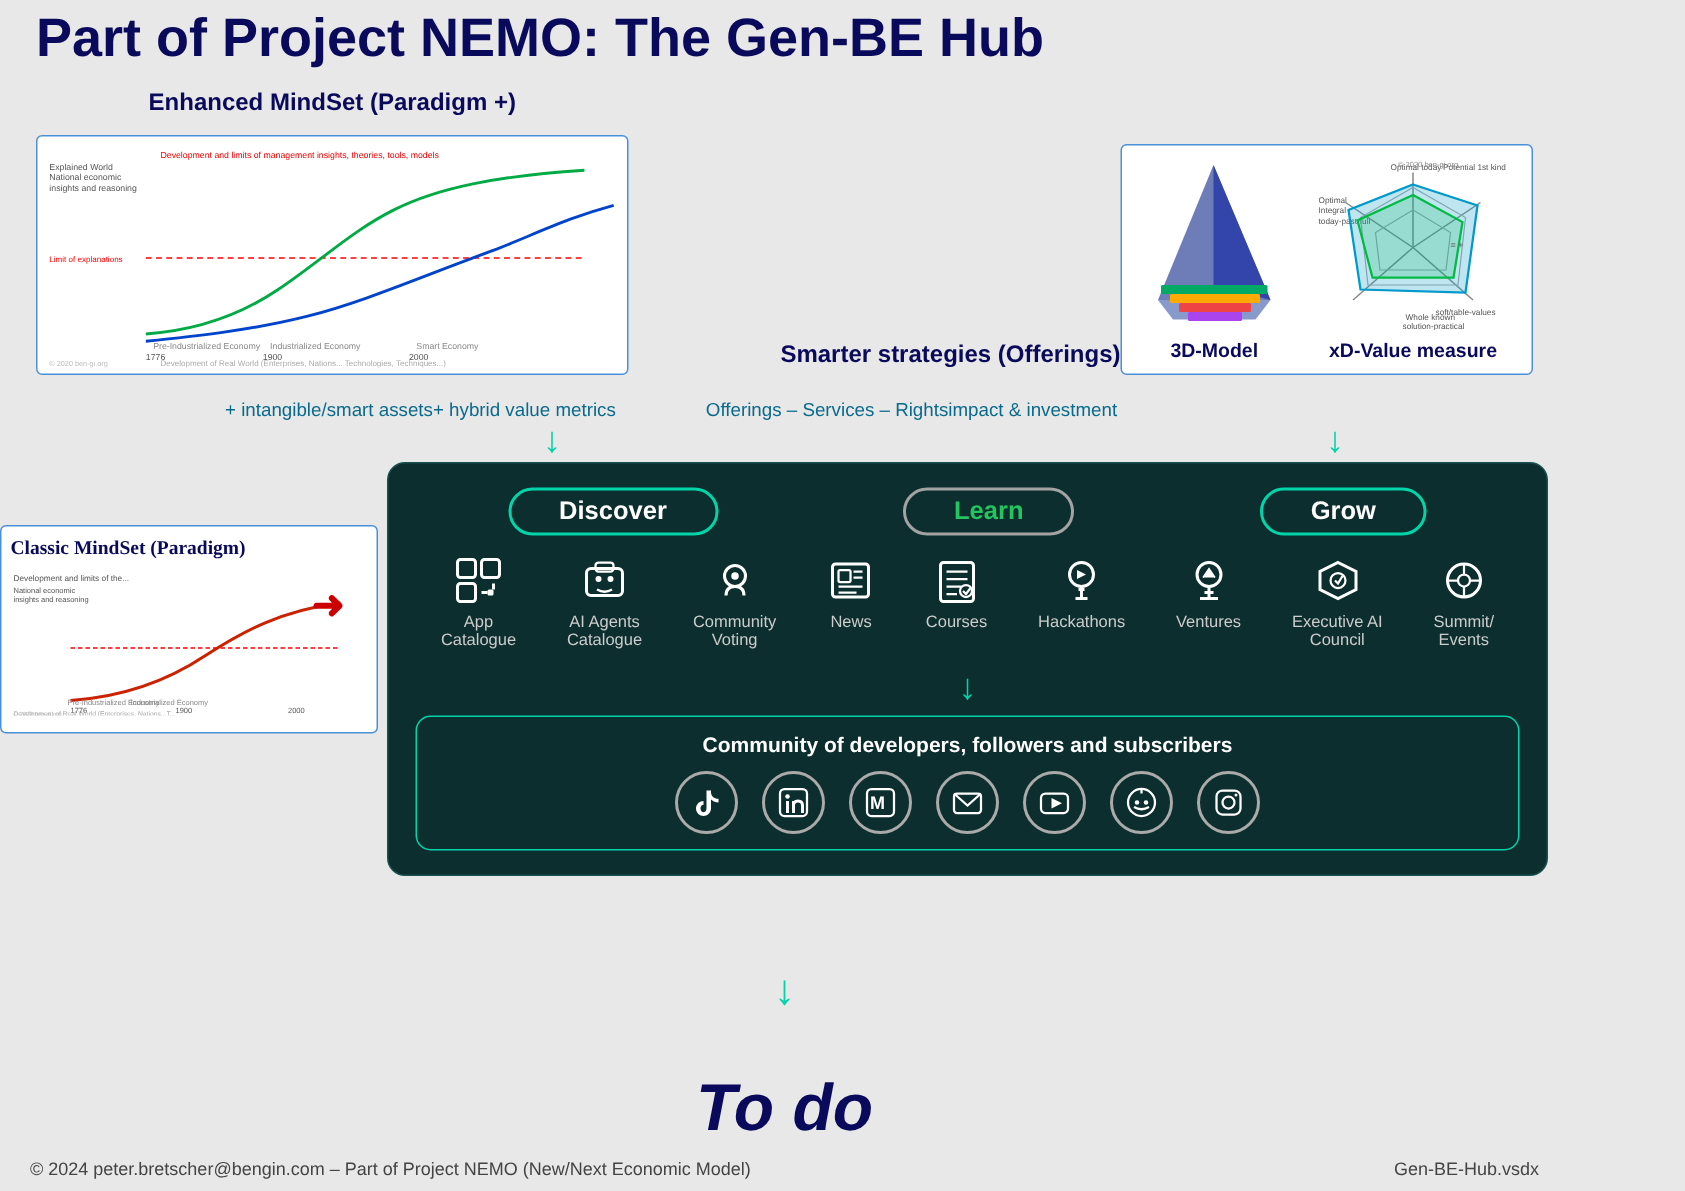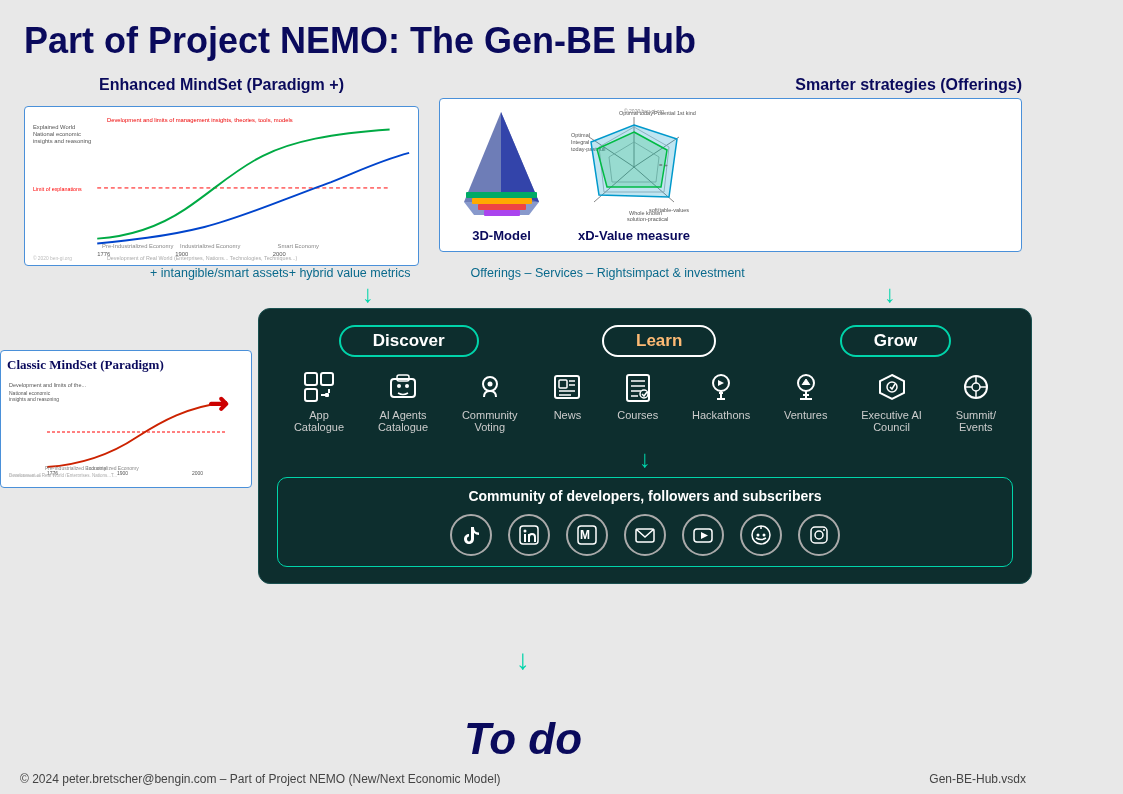--- a/index.html
+++ b/index.html
@@ -9,21 +9,21 @@
       width: 1123px;
       height: 794px;
       overflow: hidden;
       position: relative;
     }
 
     .page {
       width: 1046px;
       height: 794px;
       background: #e8e8e8;
-      padding: 20px 24px 10px 24px;
+      padding: 4px 24px 10px 24px;
       position: relative;
     }
 
     .main-title {
       font-size: 36px;
       font-weight: 900;
       color: #0a0a5c;
       margin-bottom: 14px;
       font-family: Arial, sans-serif;
     }
@@ -106,21 +106,21 @@
           <text x="155" y="140" font-size="6" fill="#888">Industrialized Economy</text>
           <text x="255" y="140" font-size="6" fill="#888">Smart Economy</text>
 
           <text x="80" y="152" font-size="5.5" fill="#aaa">Development of Real World (Enterprises, Nations... Technologies, Techniques...)</text>
 
           <text x="4" y="152" font-size="5" fill="#bbb">© 2020 ben-gi.org</text>
         </svg>
       </div>
     </div>
 
-    <div style="flex:1; display:flex; flex-direction:column; ">
+    <div style="flex:1; display:flex; flex-direction:row; align-items:flex-end;">
       <div style="text-align:right; font-weight:700; color:#0a0a5c; font-size:16px; margin-bottom:4px; width:100%;">Smarter strategies (Offerings)</div>
       <div style="background:white; border:1.5px solid #4a90d9; border-radius:4px; padding:8px 14px; display:flex; gap:20px; align-items:flex-end;">
 
         <div class="offering-item">
           <svg width="95" height="115" viewBox="0 0 95 115">
 
             <polygon points="47,5 85,95 10,95" fill="#5566aa" opacity="0.85"></polygon>
             <polygon points="47,5 85,95 47,85" fill="#3344aa"></polygon>
             <polygon points="10,95 85,95 75,108 20,108" fill="#8899cc"></polygon>
 
@@ -199,21 +199,21 @@
       <text x="2" y="100" font-size="4" fill="#bbb">© 2020 ben-gi.org</text>
     </svg>
   </div>
 
   <div style="position:absolute; top:388px; left:208px; color:#cc0000; font-size:26px; font-weight:900; z-index:11;">➜</div>
 
   <div style="position:absolute; top:308px; left:258px; right:14px; background:#0d2e2e; border-radius:12px; padding:16px 18px 16px 18px; border:1.5px solid #1a5050; z-index:5;">
 
     <div style="display:flex; justify-content:space-around; margin-bottom:14px; position:relative;">
       <button style="border:2px solid #00d4aa; border-radius:20px; color:white; background:transparent; padding:4px 32px; font-size:17px; font-weight:700; cursor:pointer;">Discover</button>
-      <button style="border:2px solid #ffffff; border-radius:20px; color:#fdba74; background:transparent; padding:4px 32px; font-size:17px; font-weight:700; cursor:pointer;">Learn</button>
+      <button style="border:2px solid #a3a3a3; border-radius:20px; color:#22c55e; background:transparent; padding:4px 32px; font-size:17px; font-weight:700; cursor:pointer;">Learn</button>
       <button style="border:2px solid #00d4aa; border-radius:20px; color:white; background:transparent; padding:4px 32px; font-size:17px; font-weight:700; cursor:pointer;">Grow</button>
     </div>
 
     <div style="display:flex; justify-content:space-around; align-items:flex-start; margin-bottom:12px;">
 
       <div class="hub-icon-item">
         <svg width="32" height="32" viewBox="0 0 32 32">
           <rect x="2" y="2" width="12" height="12" rx="2" fill="none" stroke="white" stroke-width="2"></rect>
           <rect x="18" y="2" width="12" height="12" rx="2" fill="none" stroke="white" stroke-width="2"></rect>
           <rect x="2" y="18" width="12" height="12" rx="2" fill="none" stroke="white" stroke-width="2"></rect>

